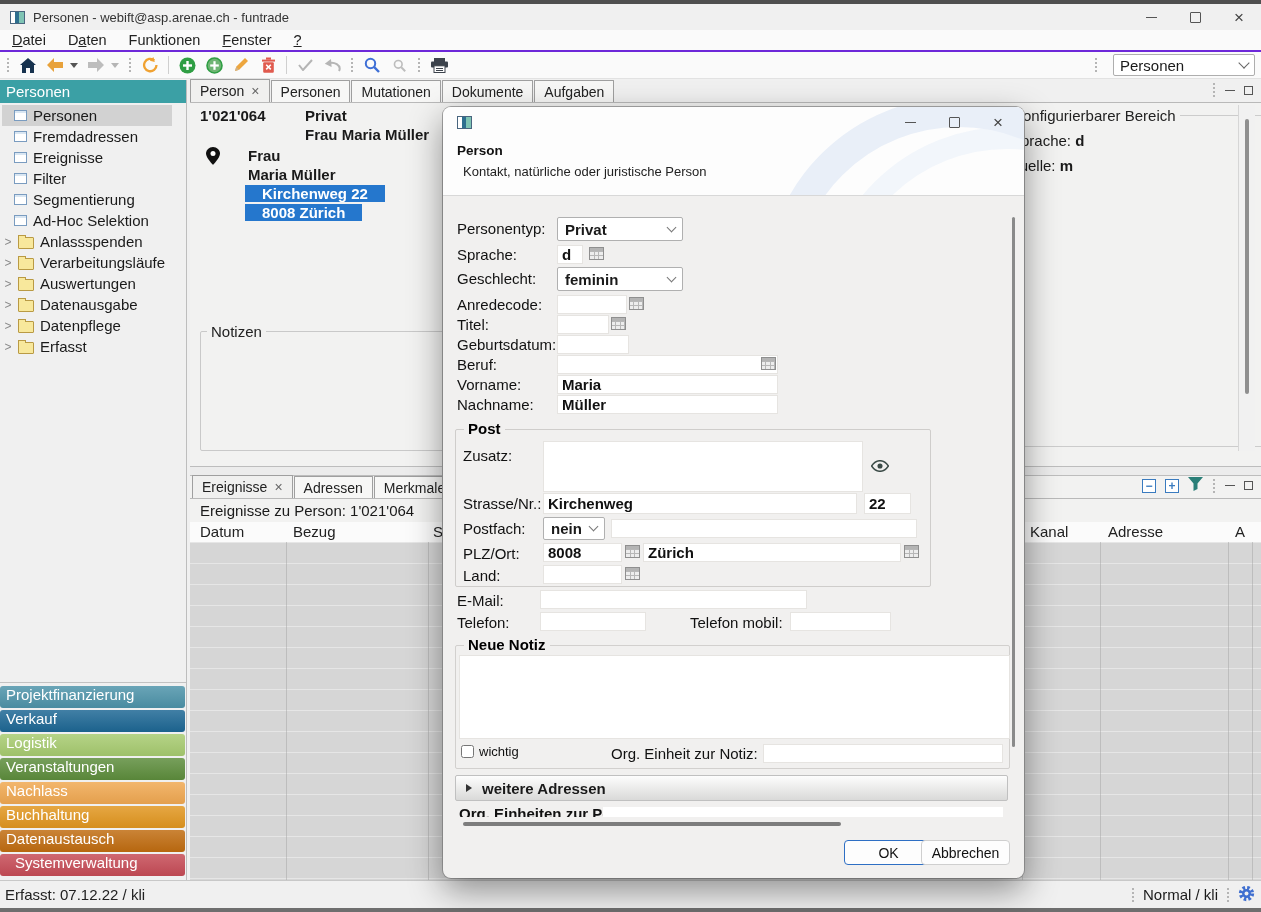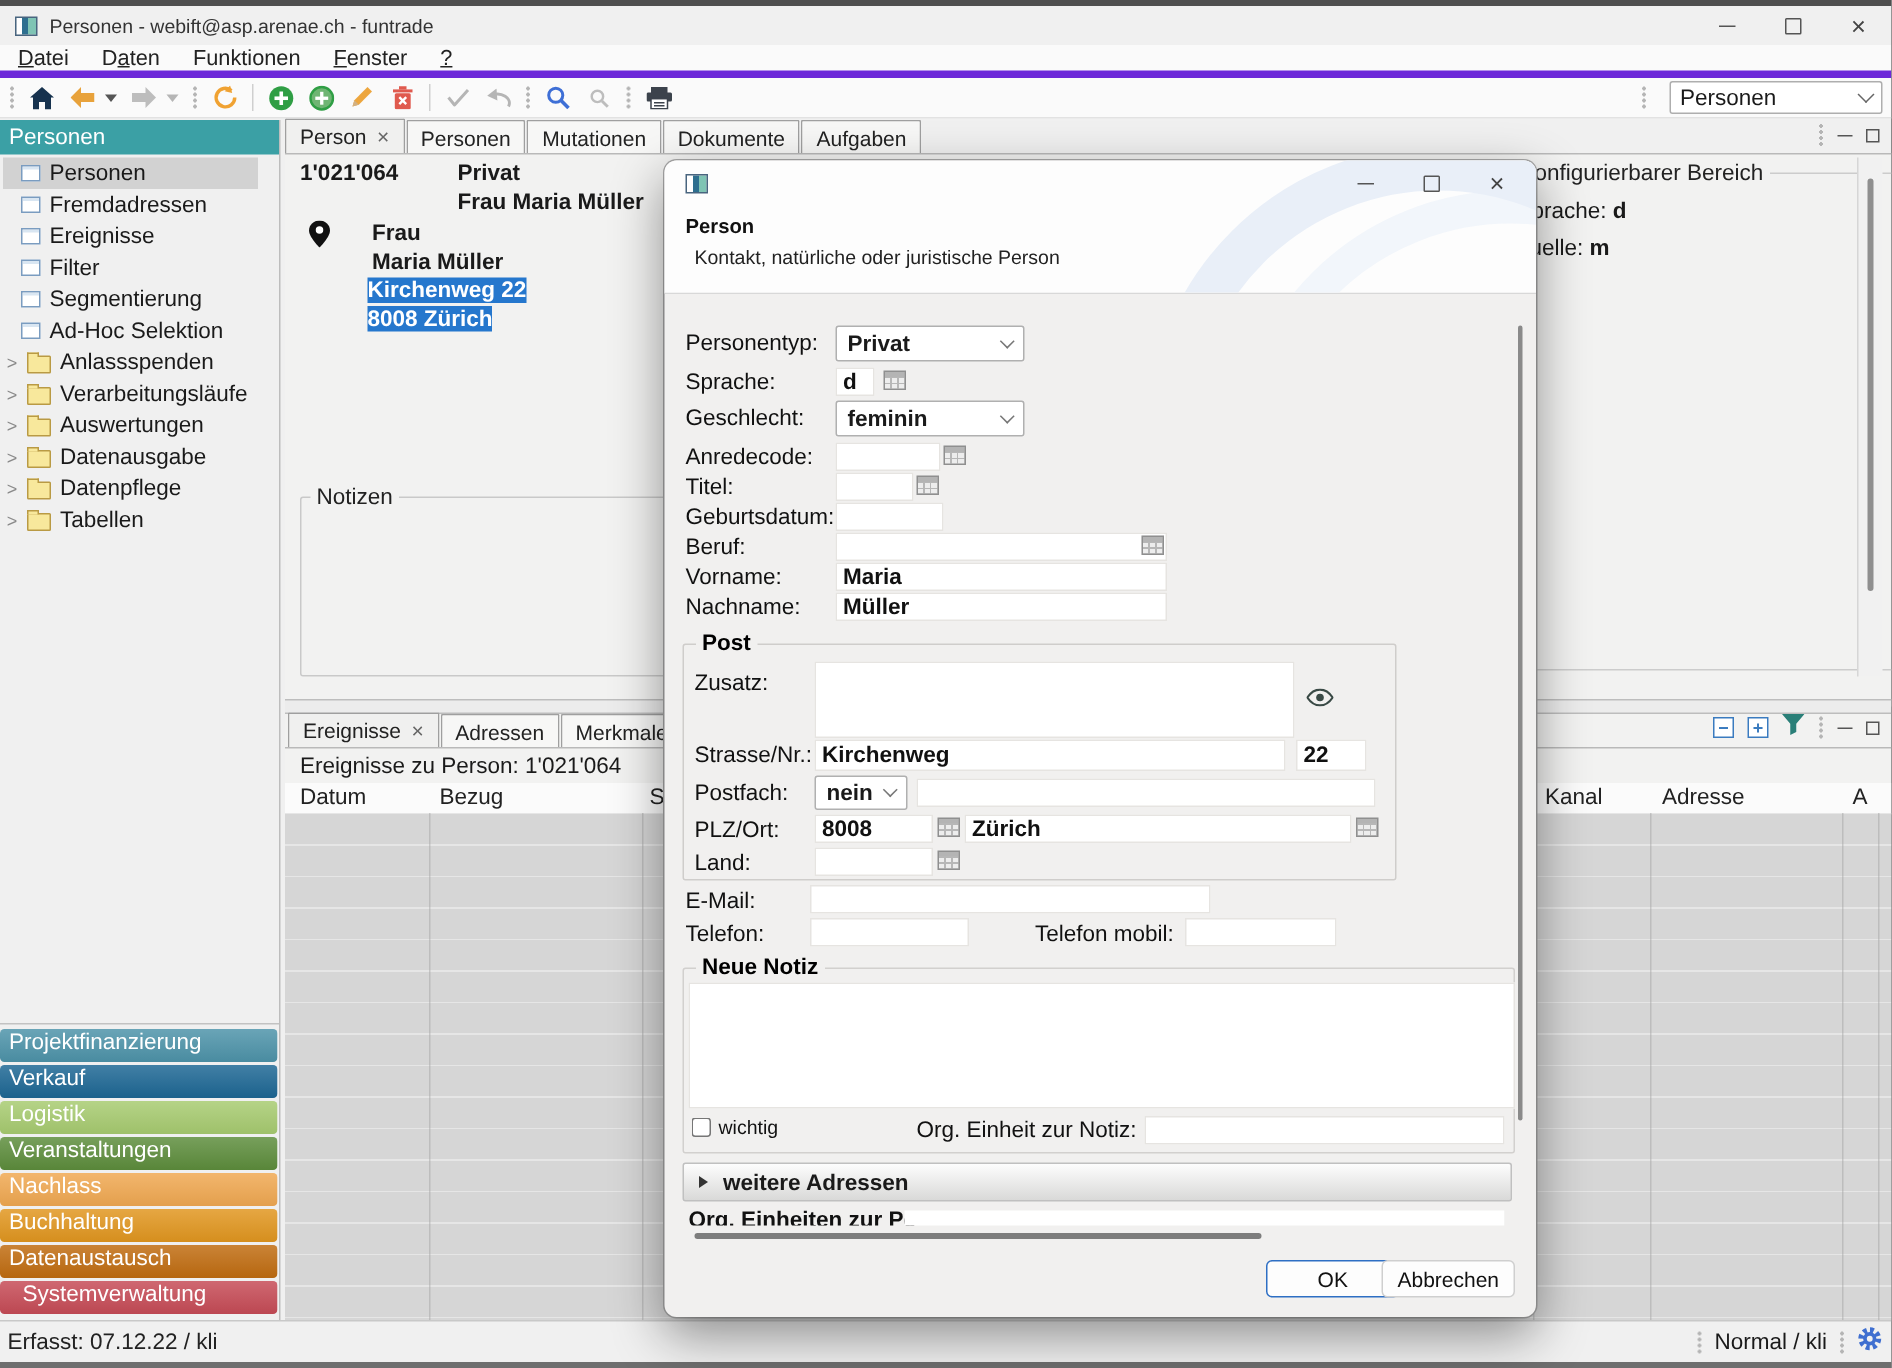--- a/index.html
+++ b/index.html
@@ -12,21 +12,21 @@
   .titlebar{left:0;top:4px;width:1261px;height:26px;background:#f0f0f0;display:flex;align-items:center;}
   .titlebar .t-title{font-size:13px;color:#333;margin-left:8px;}
   .app-ico{width:15px;height:13px;border:1px solid #49657f;box-sizing:border-box;margin-left:10px;
            background:linear-gradient(to right,#fff 0 4px,#2e6f8f 4px 8px,#7fc4b4 8px);}
   .wctrl{margin-left:auto;display:flex;height:26px;}
   .wbtn{width:44px;height:26px;display:flex;align-items:center;justify-content:center;color:#444;}
   .minG{width:11px;border-top:1.4px solid #555;}
   .maxG{width:9px;height:9px;border:1.4px solid #555;border-radius:1px;}
   .clsG{font-size:17px;line-height:1;color:#444;}
   
-  .menubar{left:0;top:30px;width:1261px;height:22px;background:#fafafa;display:flex;align-items:center;gap:22px;padding-left:12px;box-sizing:border-box;font-size:14.5px;border-bottom:5px solid #6d28d9;}
+  .menubar{left:0;top:30px;width:1261px;height:22px;background:#fafafa;display:flex;align-items:center;gap:22px;padding-left:12px;box-sizing:border-box;font-size:14.5px;border-bottom:2px solid #6d28d9;}
   .menu-item{color:#222;}
   .toolbar{left:0;top:52px;width:1261px;height:27px;background:#fafafa;display:flex;align-items:center;gap:9px;padding:0 6px;box-sizing:border-box;border-bottom:1px solid #e2e2e2;}
   .grip{width:4px;height:16px;background-image:radial-gradient(circle at 2px 2px,#b5b5b5 1.1px,transparent 1.3px);background-size:4px 4px;background-repeat:repeat-y;}
   .vsep{width:1px;height:18px;background:#cfcfcf;}
   .tbico{display:inline-flex;align-items:center;justify-content:center;width:18px;height:18px;}
   .ddarr{width:0;height:0;border-left:4px solid transparent;border-right:4px solid transparent;border-top:5px solid #555;margin-left:-3px;}
   .ddarr.dis{border-top-color:#b5b5b5;}
   .combo{margin-left:6px;width:142px;height:22px;background:#fff;border:1px solid #aeaeae;border-radius:2px;display:flex;align-items:center;padding:0 6px;box-sizing:border-box;}
   .chv{width:7px;height:7px;border-right:1.5px solid #666;border-bottom:1.5px solid #666;transform:rotate(45deg);margin-top:-4px;}
   .combo .chv{margin-left:auto;}
@@ -48,21 +48,21 @@
   .tab.active{background:#f0f0ef;height:22px;}
   .tclose{color:#666;font-size:14px;line-height:1;}
   .panel-icons{display:flex;align-items:center;gap:9px;}
   .sq{width:14px;height:14px;border:1px solid #3a7bbf;background:#fff;color:#3a7bbf;display:flex;align-items:center;justify-content:center;font:bold 12px/1 "Liberation Sans",sans-serif;box-sizing:border-box;}
   .mini-min{width:10px;border-top:1.3px solid #555;}
   .mini-max{width:9px;height:9px;border:1.3px solid #555;box-sizing:border-box;}
   
   .main-top{left:190px;top:80px;width:1071px;height:390px;}
   .mt-body{position:absolute;left:0;top:22px;right:0;height:368px;background:#f2f2f1;border-top:1px solid #b9b9b9;}
   .b{font-weight:bold;}
-  .hl{background:#2577cd;color:#fff;font-weight:bold;padding:0 0;}
+  .hl{background:#2577cd;color:#fff;font-weight:bold;padding:0 17px;}
   .gbox{position:absolute;border:1px solid #c9c9c9;border-radius:2px;}
   .gleg{position:absolute;top:-9px;left:6px;background:#f2f2f1;padding:0 4px;color:#222;}
   .scroll-h{position:absolute;height:6px;}
   .scroll-h .thumb{position:absolute;top:1px;height:4px;background:#8f8f8f;border-radius:2px;}
   .scroll-v{position:absolute;width:16px;background:#f1f1f1;border-left:1px solid #d6d6d6;}
   .scroll-v .thumb{position:absolute;left:6px;width:4px;background:#8f8f8f;border-radius:2px;}
   
   .splitter{left:190px;top:466px;width:1071px;height:10px;background:#ececec;border-top:1px solid #bdbdbd;border-bottom:1px solid #bdbdbd;box-sizing:border-box;}
   .main-bot{left:190px;top:476px;width:1071px;height:404px;background:#f2f2f1;}
   .evt-head{position:absolute;left:0;top:22px;right:0;height:24px;border-top:1px solid #b9b9b9;display:flex;align-items:center;padding-left:10px;box-sizing:border-box;}
@@ -280,21 +280,21 @@
           <span>Datenausgabe</span>
         </div>
       <div class="trow">
           <span class="tex">&gt;</span>
           <span class="folder"></span>
           <span>Datenpflege</span>
         </div>
       <div class="trow">
           <span class="tex">&gt;</span>
           <span class="folder"></span>
-          <span>Tabellen</span>
+          <span>Erfasst</span>
         </div>
     </div>
     <div class="sb-modules">
       <div class="mod" style="background-color: rgb(77, 147, 169);">
           <span>Projektfinanzierung</span>
         </div>
       <div class="mod" style="background-color: rgb(29, 103, 148);">
           <span>Verkauf</span>
         </div>
       <div class="mod" style="background-color: rgb(167, 203, 112);">

